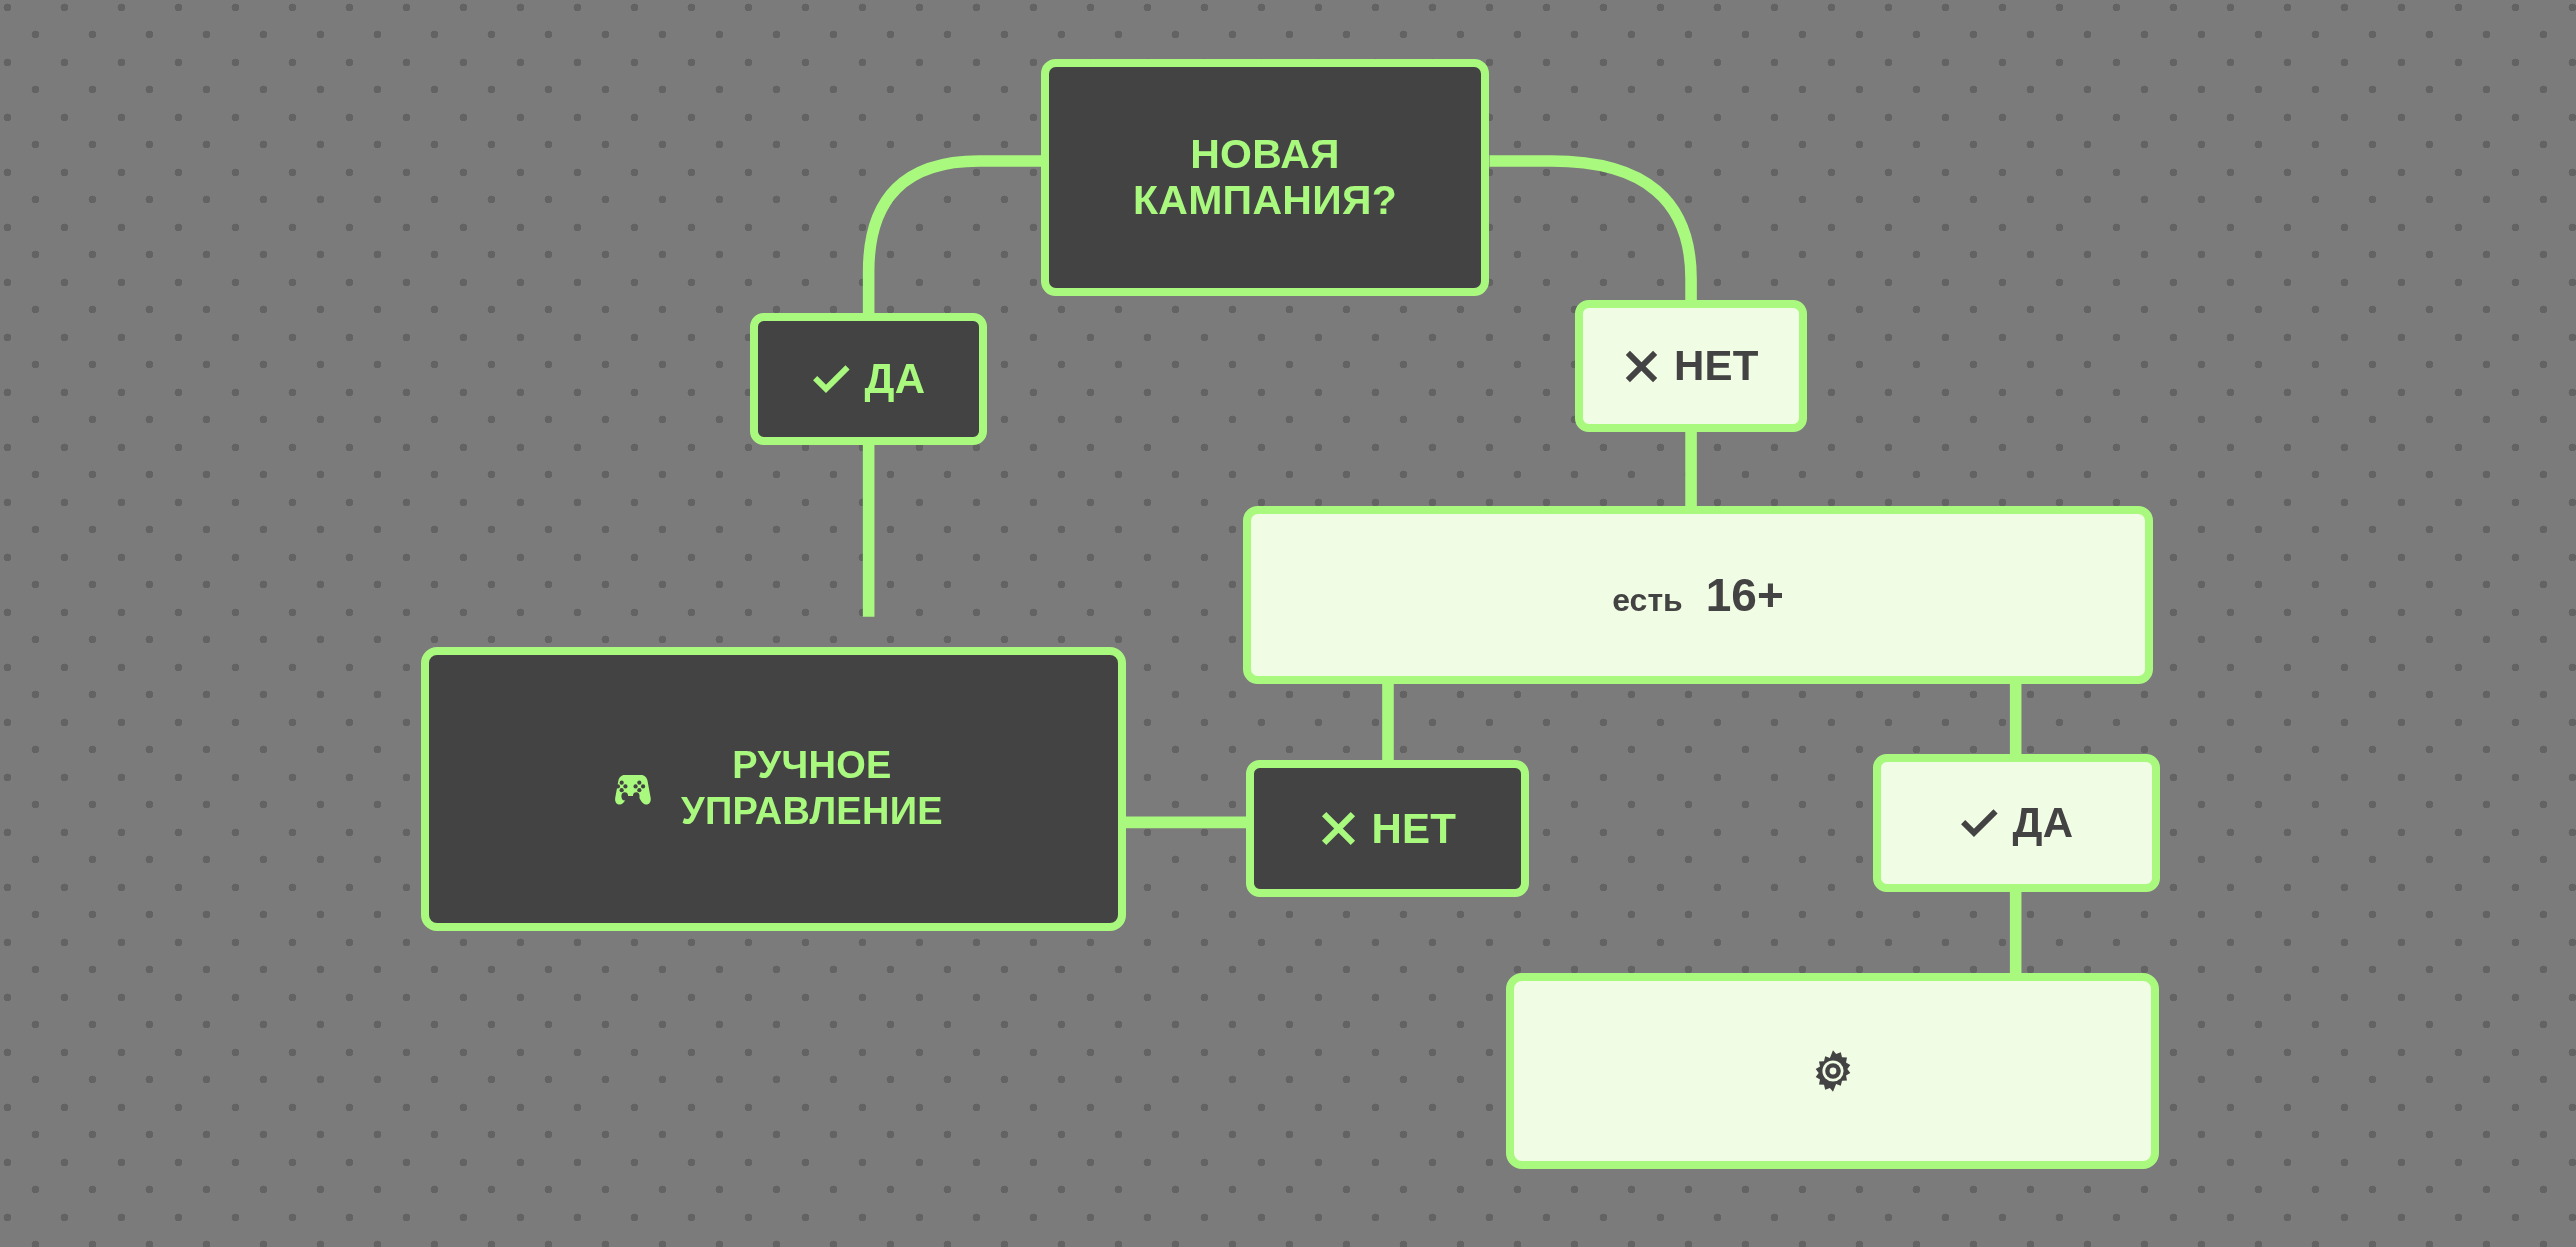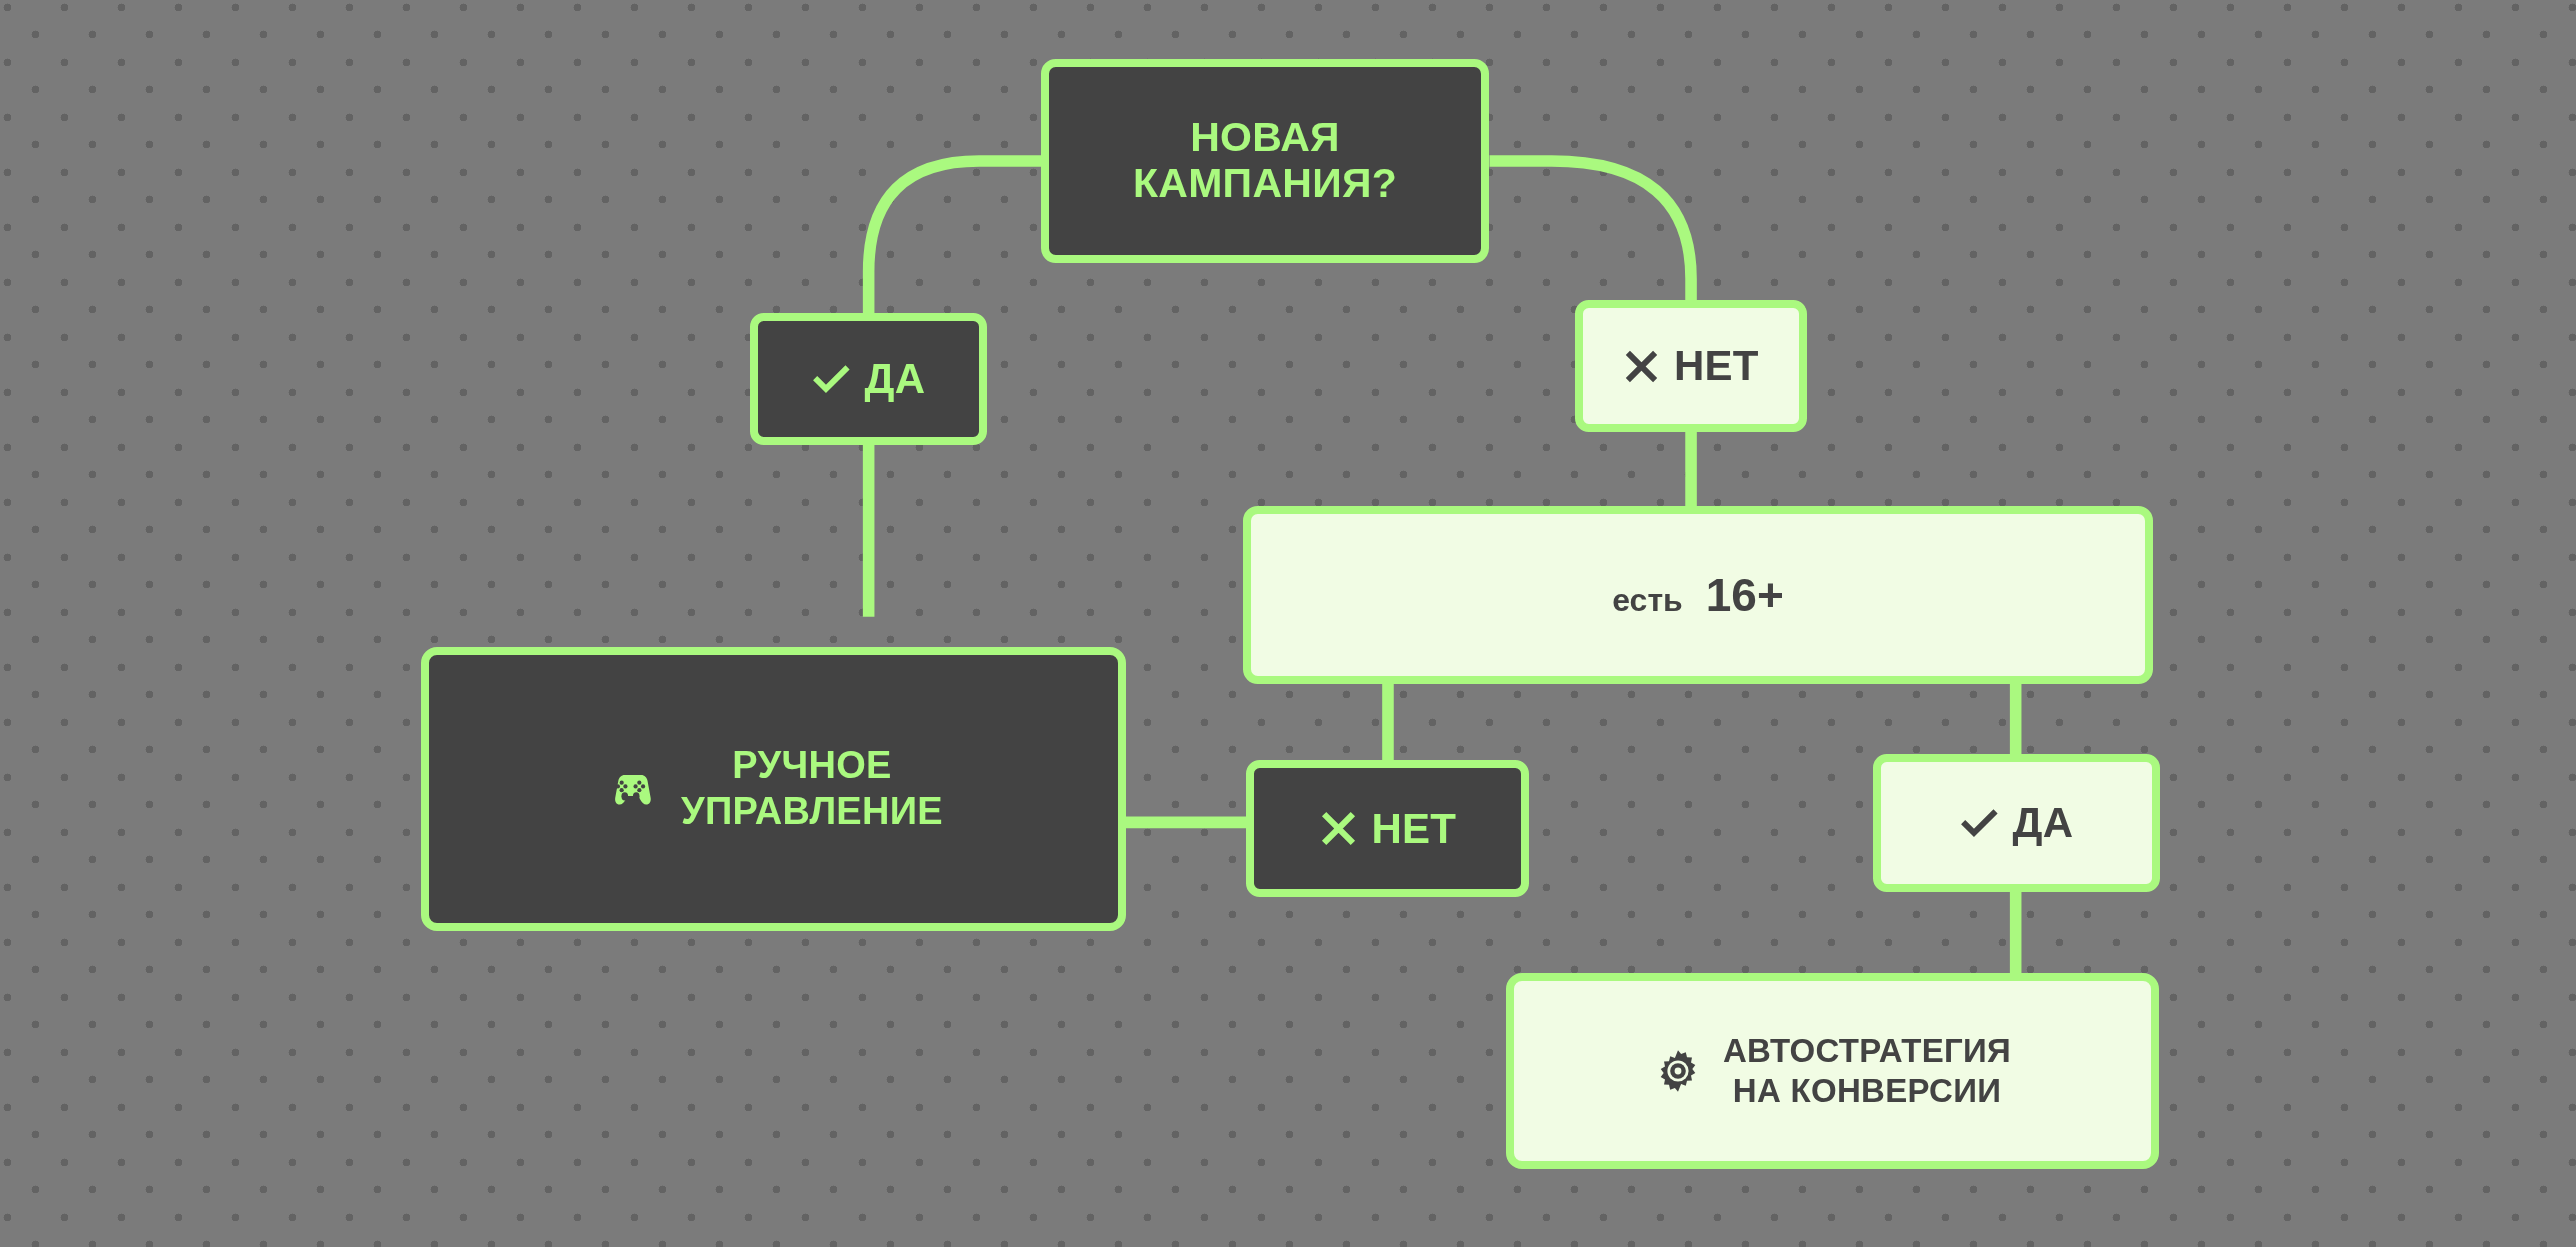--- a/index.html
+++ b/index.html
@@ -39,21 +39,21 @@
   .node .inner { display:flex; align-items:center; justify-content:center; gap:18px; }
 
   .label-strong {
     font-weight:bold;
     letter-spacing:0.3px;
     line-height:1.12;
   }
 
   
   #node-new-campaign {
-    left:1041px; top:59px; width:448px; height:204px;
+    left:1041px; top:59px; width:448px; height:237px;
     border-radius:14.7px;
   }
   #node-new-campaign .label-strong { font-size:41px; }
 
   #badge-yes-top   { left:750px; top:313px;  width:237px; height:132px; border-radius:13.7px; }
   #badge-no-top    { left:1575px; top:300px;  width:232px; height:132px; border-radius:13.7px; }
   #badge-no-mid    { left:1246px; top:760px; width:283px; height:137px; border-radius:13.7px; }
   #badge-yes-mid   { left:1873px; top:754px; width:287px; height:138px; border-radius:13.7px; }
 
   .badge .label-strong { font-size:42px; }
@@ -207,21 +207,17 @@
         <svg width="48" height="48" viewBox="0 0 24 24" fill="#434343">
           <path d="M12 1.6 l1.55 1.95 l2.35 -0.9 l0.6 2.45 l2.5 0.15 l-0.5 2.45 l2.15 1.3 l-1.5 2.0
                    l1.5 2.0 l-2.15 1.3 l0.5 2.45 l-2.5 0.15 l-0.6 2.45 l-2.35 -0.9 L12 22.4
                    l-1.55 -1.95 l-2.35 0.9 l-0.6 -2.45 l-2.5 -0.15 l0.5 -2.45 l-2.15 -1.3 l1.5 -2.0
                    l-1.5 -2.0 l2.15 -1.3 l-0.5 -2.45 l2.5 -0.15 l0.6 -2.45 l2.35 0.9 Z"></path>
           <circle cx="12" cy="12" r="5.3" fill="#f1fce4"></circle>
           <circle cx="12" cy="12" r="3.9" fill="#434343"></circle>
           <circle cx="12" cy="12" r="1.7" fill="#f1fce4"></circle>
         </svg>
       </span>
-      <span class="label-strong">
-        <span style="display:block">АВТОСТРАТЕГИЯ</span>
-        <span style="display:block">НА КОНВЕРСИИ</span>
-      </span>
     </div>
   </div>
 
 </div>
 
 
 </body></html>

